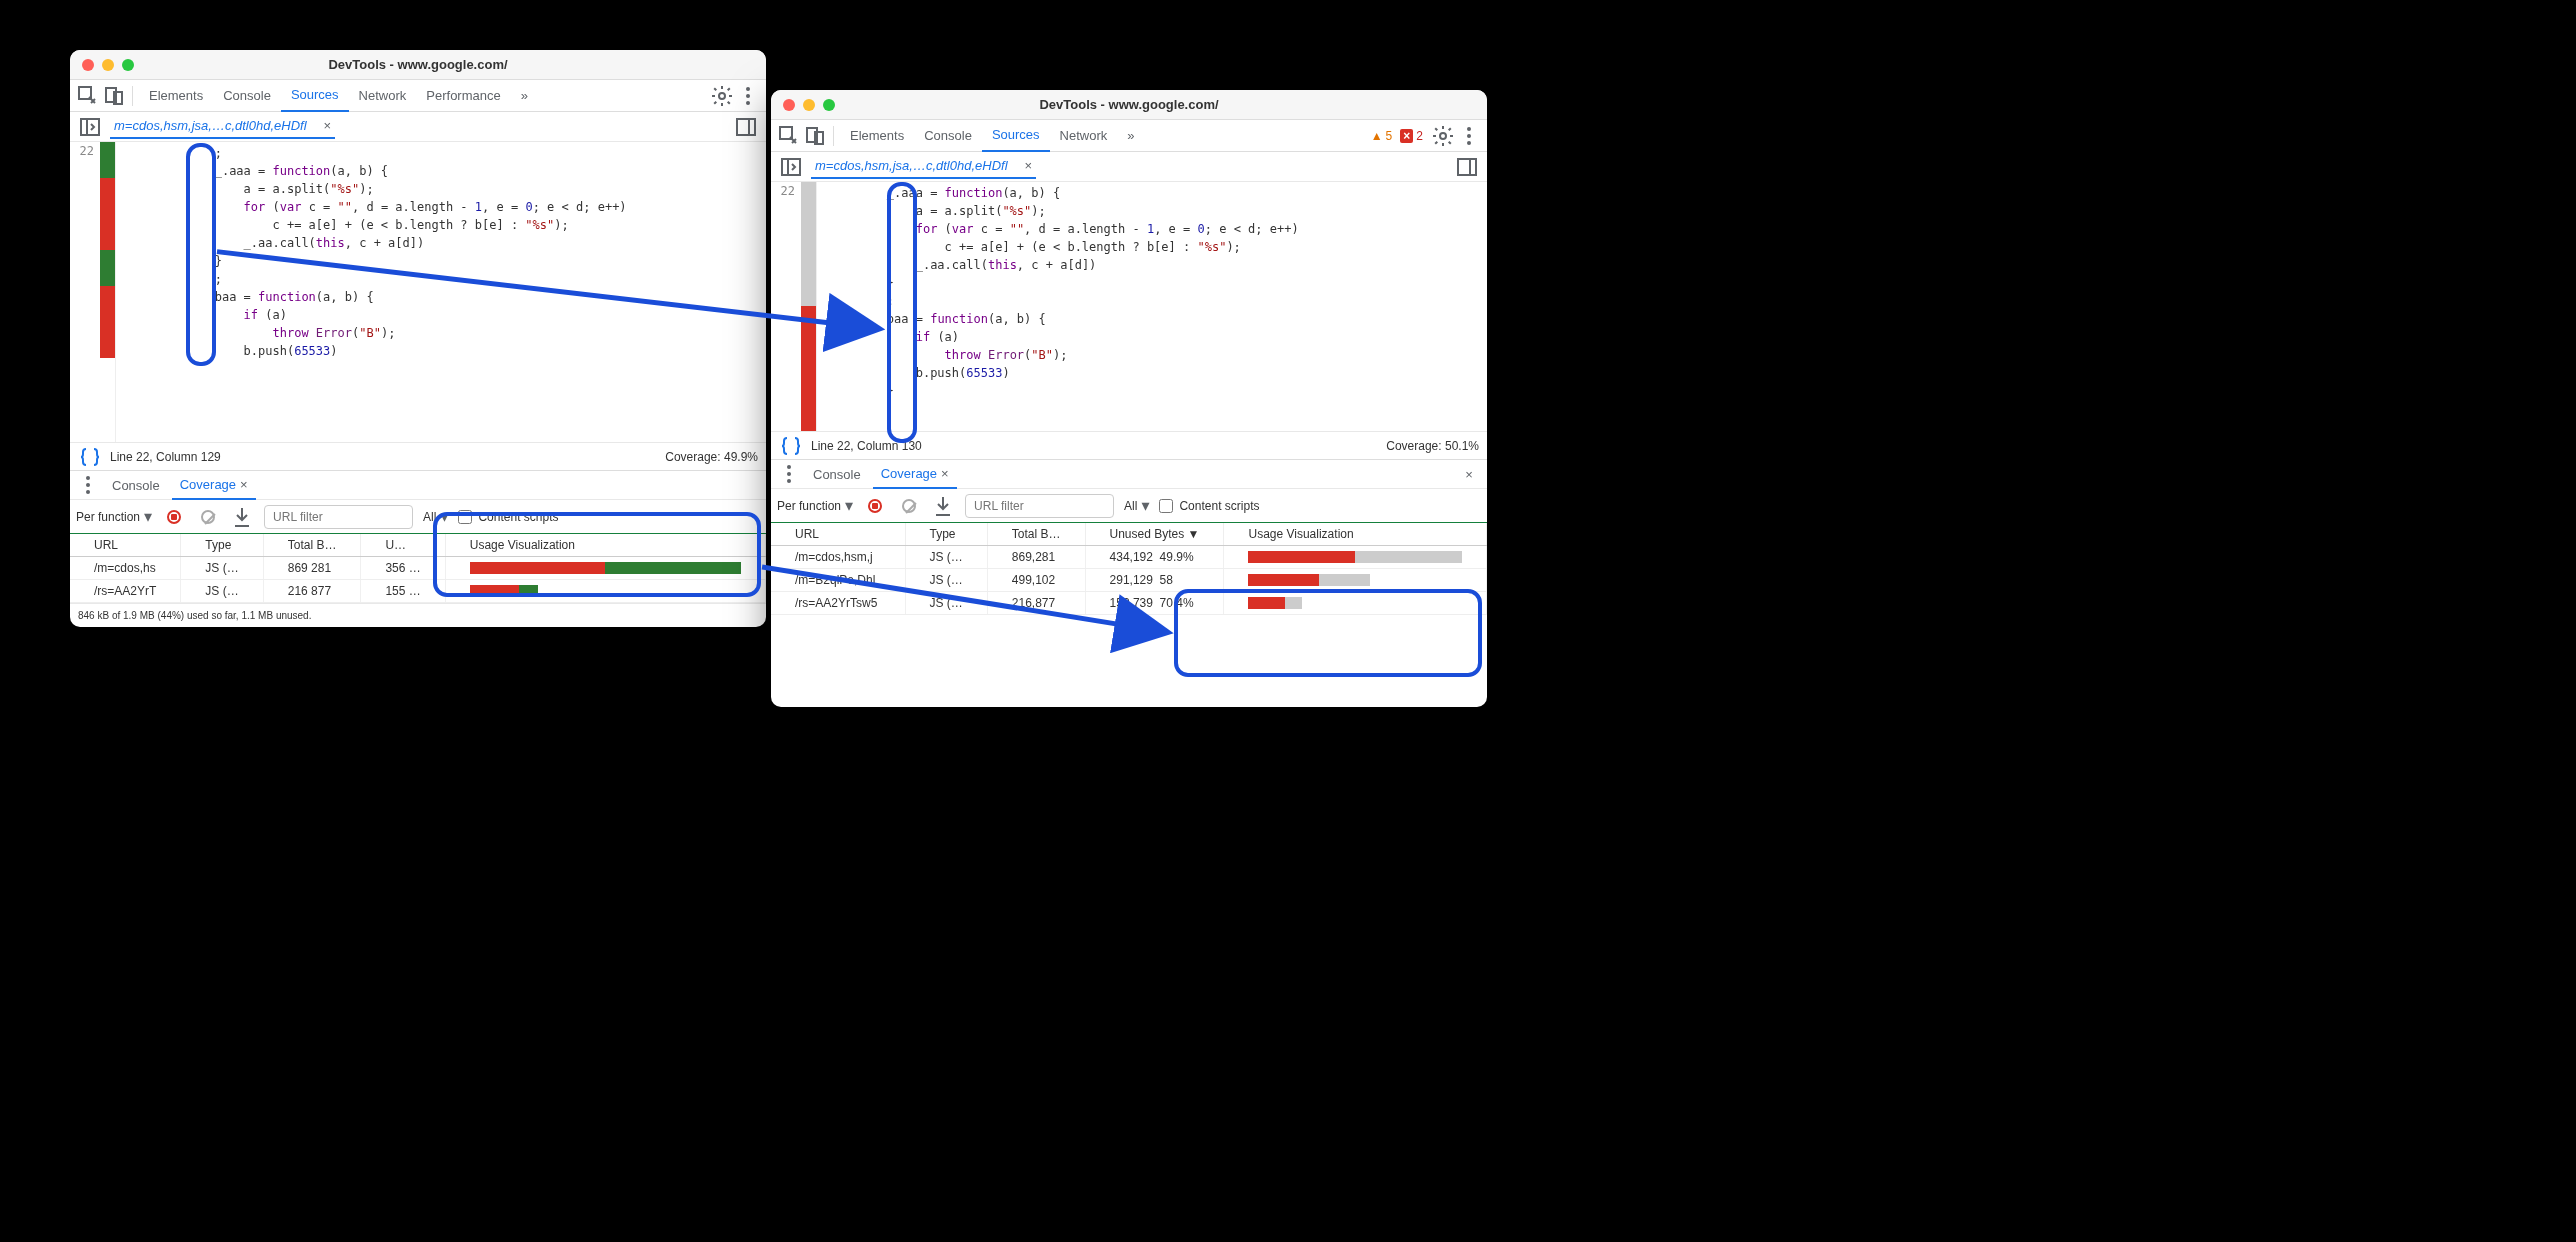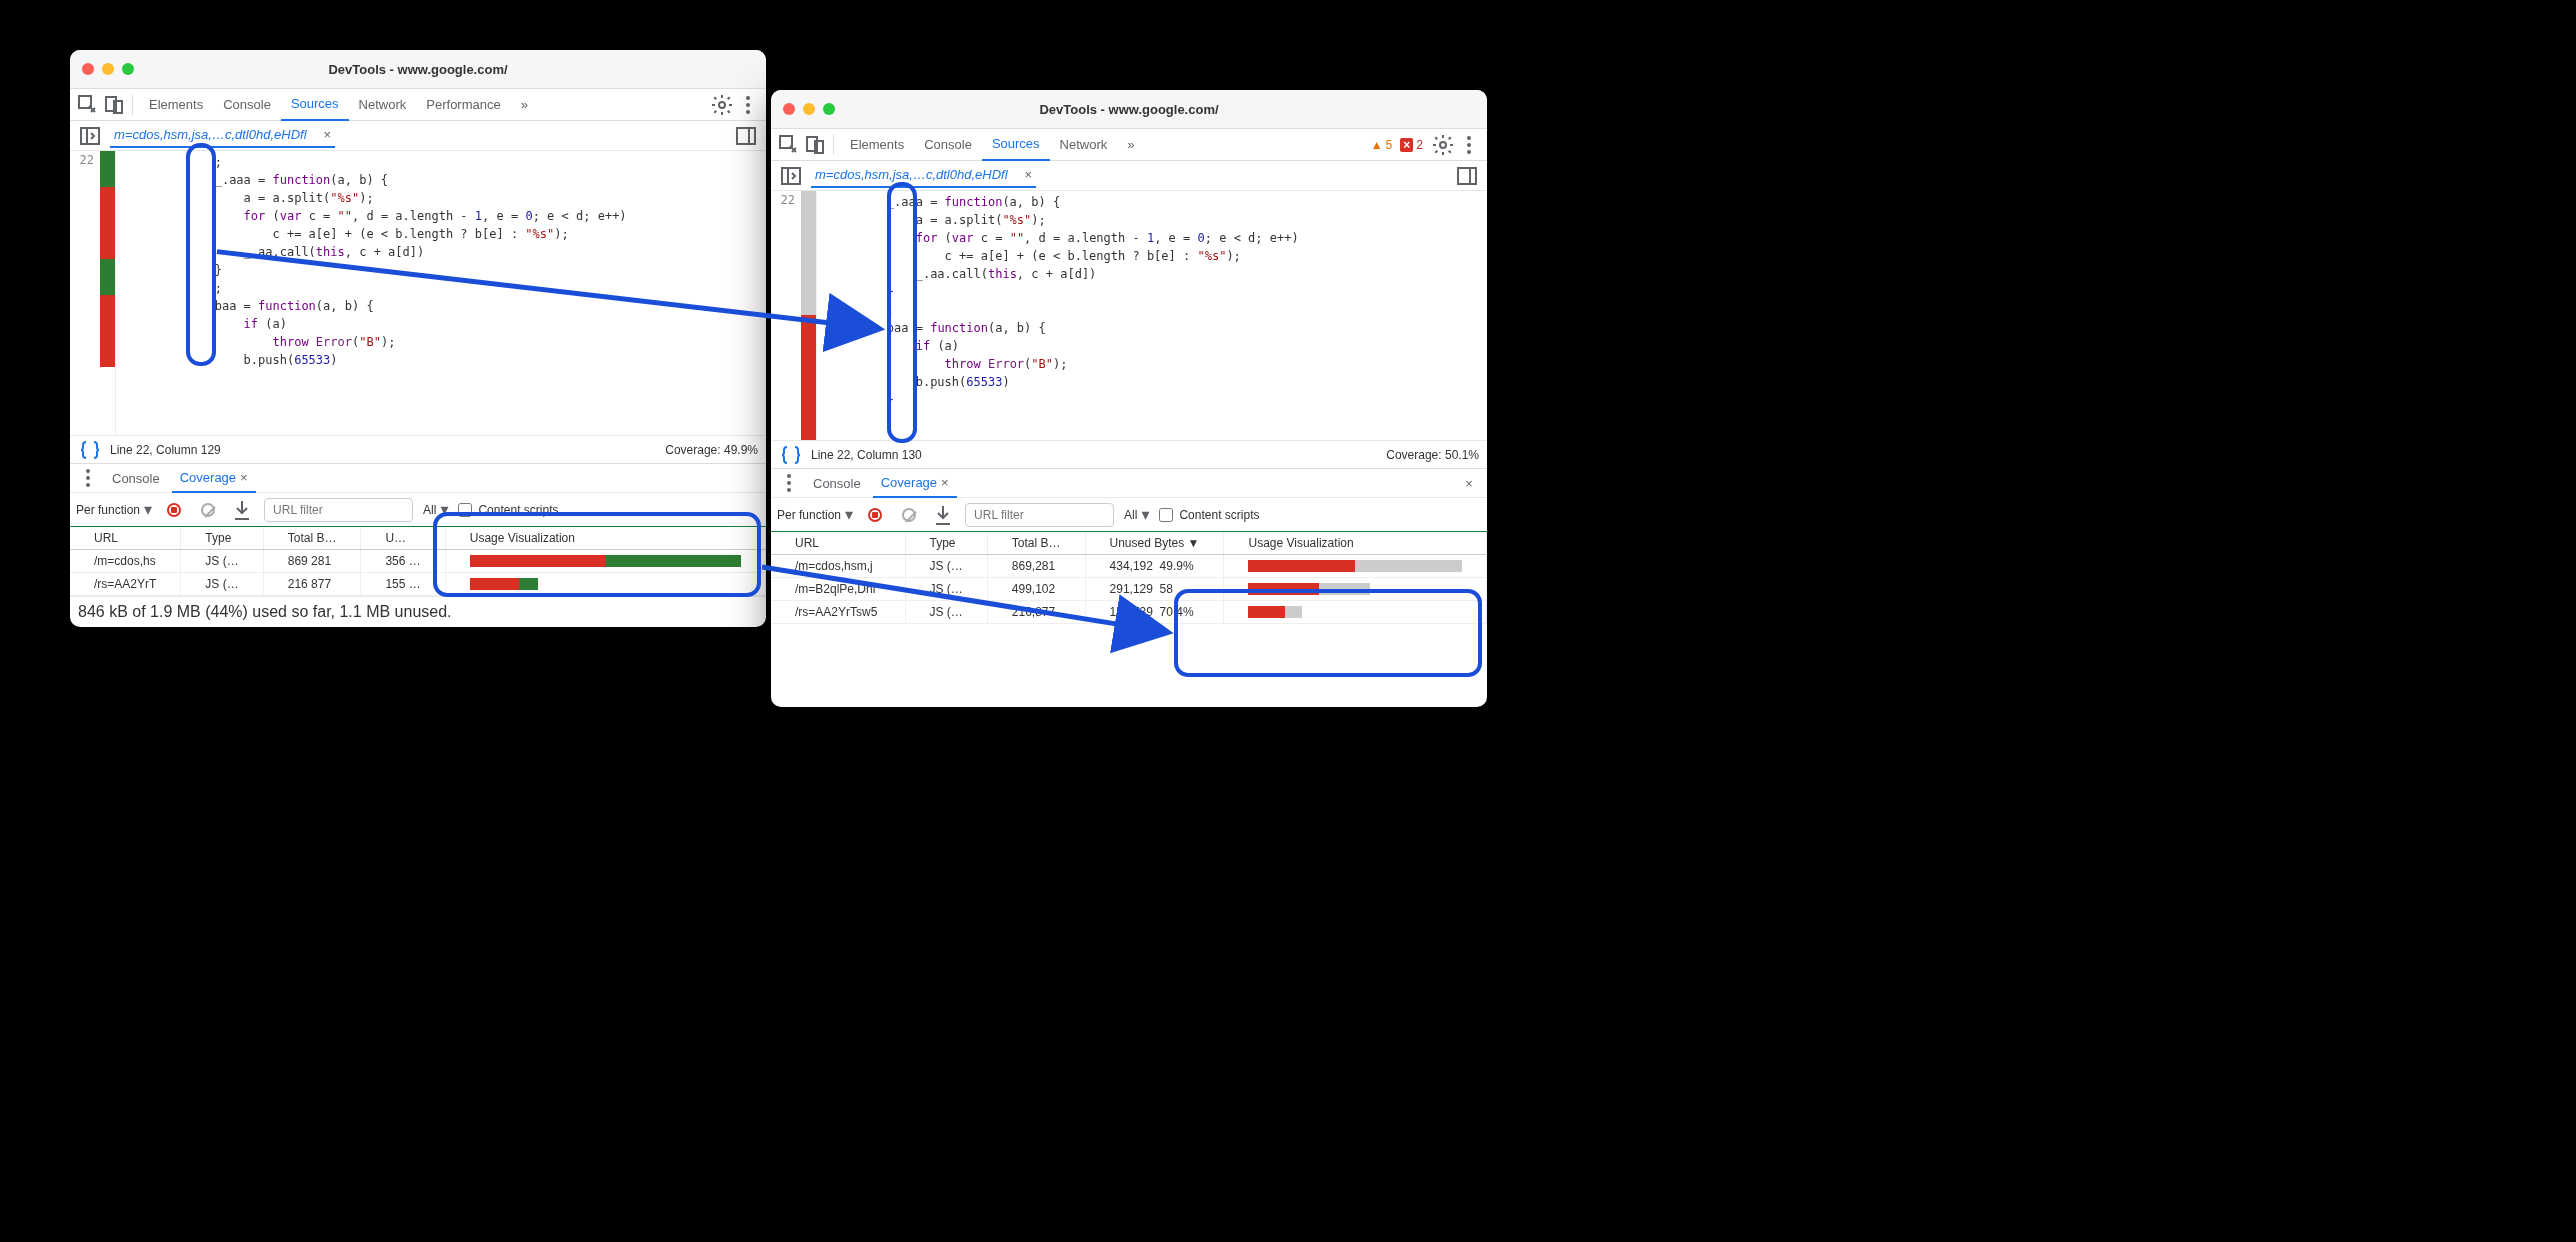--- a/index.html
+++ b/index.html
@@ -1,18 +1,18 @@
 <!DOCTYPE html>
 <html><head>
 <meta charset="utf-8">
 <style>
   * { box-sizing: border-box; margin: 0; padding: 0; }
   body { background: #000; font-family: -apple-system, BlinkMacSystemFont, "Segoe UI", sans-serif; font-size: 13px; color: #333; width: 1542px; height: 746px; position: relative; }
   .window { position: absolute; background: #fff; border-radius: 10px; box-shadow: 0 10px 40px rgba(0,0,0,0.5); overflow: hidden; display: flex; flex-direction: column; }
-  .titlebar { display: flex; align-items: center; height: 39px; background: #f6f6f6; border-bottom: 1px solid #ddd; position: relative; }
+  .titlebar { display: flex; align-items: center; height: 30px; background: #f6f6f6; border-bottom: 1px solid #ddd; position: relative; }
   .traffic { display: flex; gap: 8px; padding-left: 12px; }
   .dot { width: 12px; height: 12px; border-radius: 50%; }
   .dot.red { background: #ff5f57; } .dot.yellow { background: #febc2e; } .dot.green { background: #28c840; }
   .titlebar .title { position: absolute; left: 0; right: 0; text-align: center; font-weight: 600; font-size: 13px; pointer-events: none; }
   .toolbar { display: flex; align-items: center; height: 32px; border-bottom: 1px solid #ddd; background: #fff; padding: 0 6px; gap: 2px; }
   .tabs { display: flex; align-items: stretch; height: 32px; }
   .tab { padding: 0 10px; display: flex; align-items: center; color: #5f6368; cursor: pointer; }
   .tab.active { color: #1a73e8; border-bottom: 2px solid #1a73e8; }
   .icon-btn { width: 24px; height: 24px; display: flex; align-items: center; justify-content: center; color: #5f6368; cursor: pointer; }
   .spacer { flex: 1; }
@@ -34,21 +34,21 @@
   .dropdown { display: flex; align-items: center; gap: 4px; color: #333; cursor: pointer; }
   .url-filter { height: 24px; border: 1px solid #ccc; border-radius: 4px; padding: 0 8px; font-size: 12px; width: 149px; }
   .checkbox { display: flex; align-items: center; gap: 6px; }
   .checkbox input { width: 14px; height: 14px; }
   table.coverage { width: 100%; border-collapse: collapse; font-size: 12px; }
   table.coverage th, table.coverage td { text-align: left; padding: 4px 24px; border-bottom: 1px solid #eee; height: 22px; overflow: hidden; white-space: nowrap; text-overflow: ellipsis; }
   table.coverage th { font-weight: 400; color: #333; border-bottom: 1px solid #ccc; border-right: 1px solid #eee; }
   table.coverage td { border-right: 1px solid #f0f0f0; margin-left: 24px; }
   .bar-viz { height: 12px; display: flex; width: 100%; }
   .bar-viz .r { background: #d93025; } .bar-viz .g { background: #2e7d32; } .bar-viz .n { background: #ccc; } .bar-viz .e { background: transparent; }
-  .footer { padding: 6px 8px; font-size: 16px; border-top: 1px solid #e8e8e8; }
+  .footer { padding: 6px 8px; font-size: 10px; border-top: 1px solid #e8e8e8; }
   .hl-ring { position: absolute; border: 4px solid #1a4dd8; border-radius: 14px; pointer-events: none; }
   .arrow-svg { position: absolute; pointer-events: none; overflow: visible; }
   .warn-badge { display: flex; align-items: center; gap: 3px; color: #c5221f; font-size: 12px; }
   .warn-badge.orange { color: #e37400; }
   .chevron { font-size: 16px; color: #5f6368; }
   .record-icon { width: 14px; height: 14px; border: 2px solid #d93025; border-radius: 50%; display: flex; align-items: center; justify-content: center; }
   .record-icon::after { content: ""; width: 6px; height: 6px; background: #d93025; border-radius: 1px; }
   .clear-icon { width: 14px; height: 14px; border: 2px solid #aaa; border-radius: 50%; position: relative; }
   .clear-icon::after { content: ""; position: absolute; width: 14px; height: 2px; background: #aaa; transform: rotate(-45deg); top: 6px; left: 0; }
   .right-num { text-align: right; }

